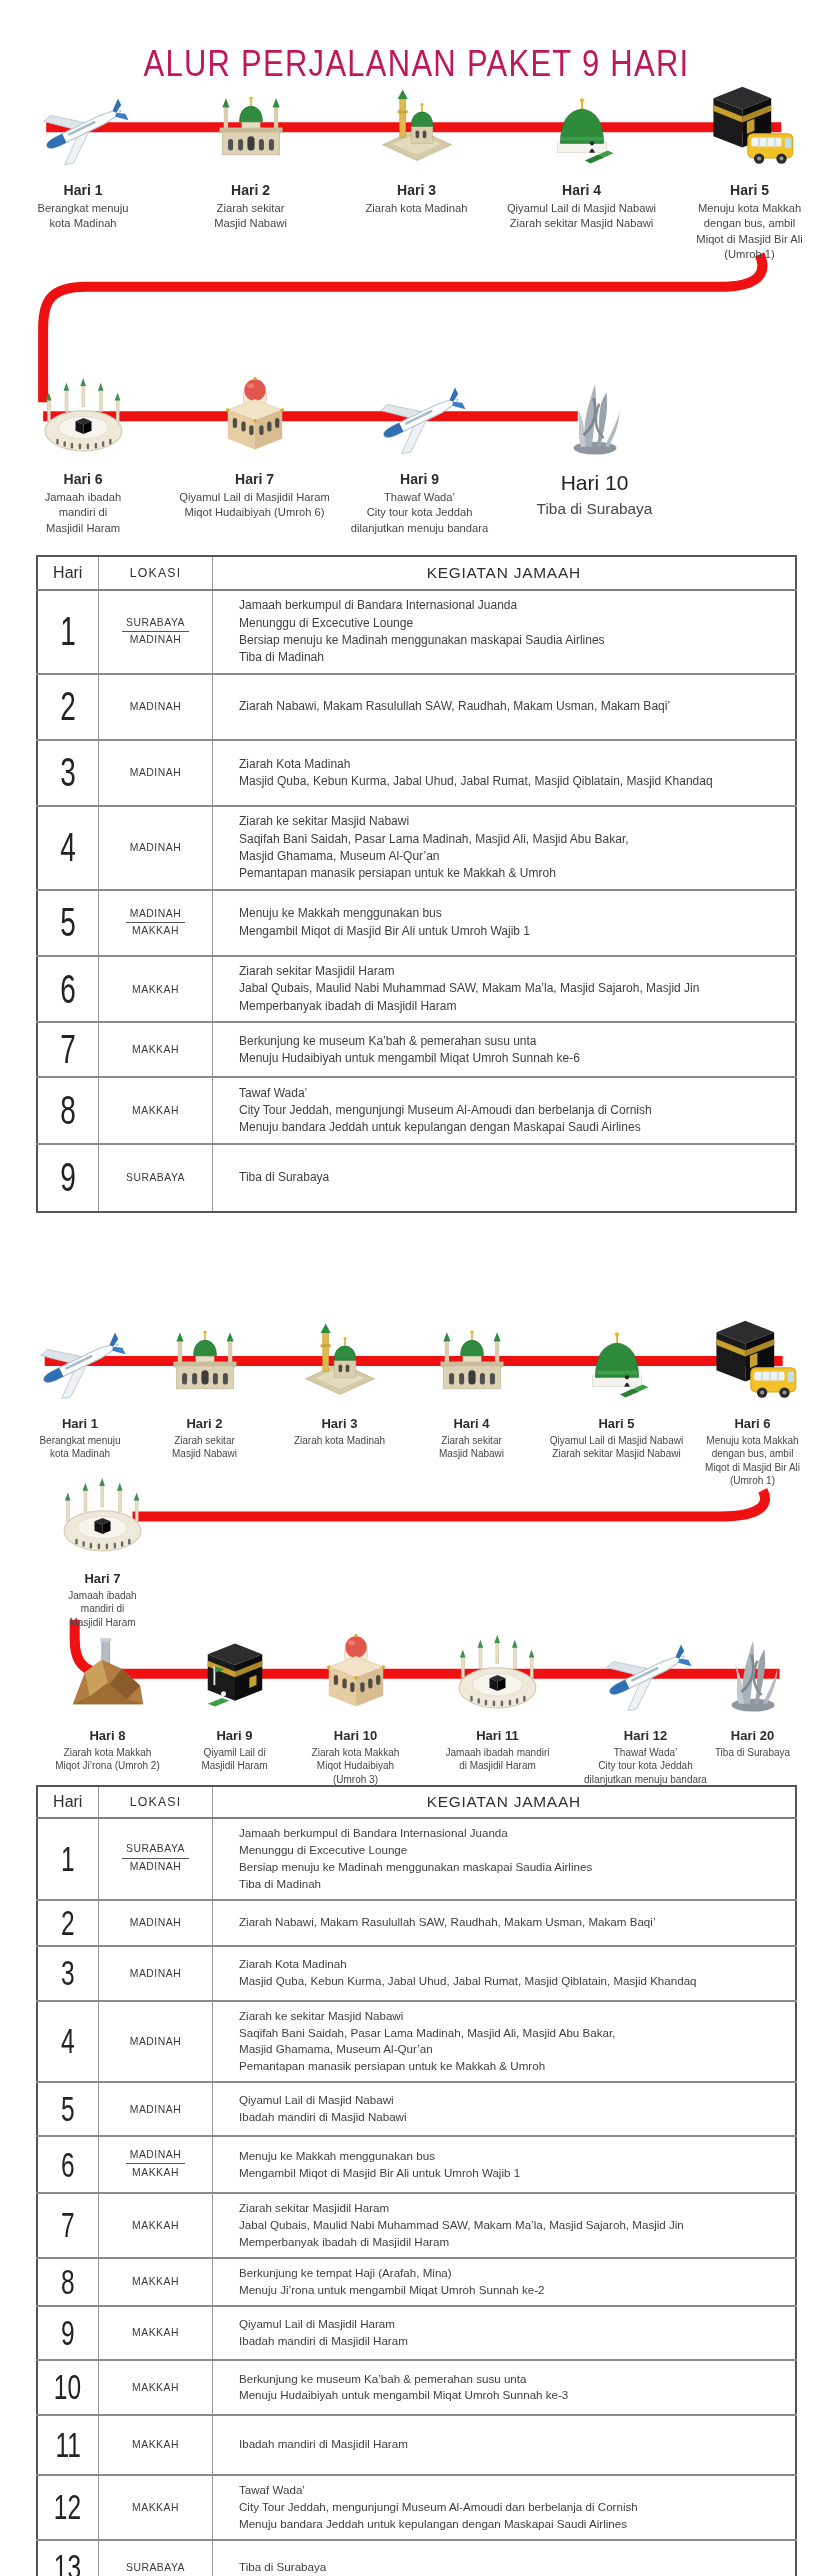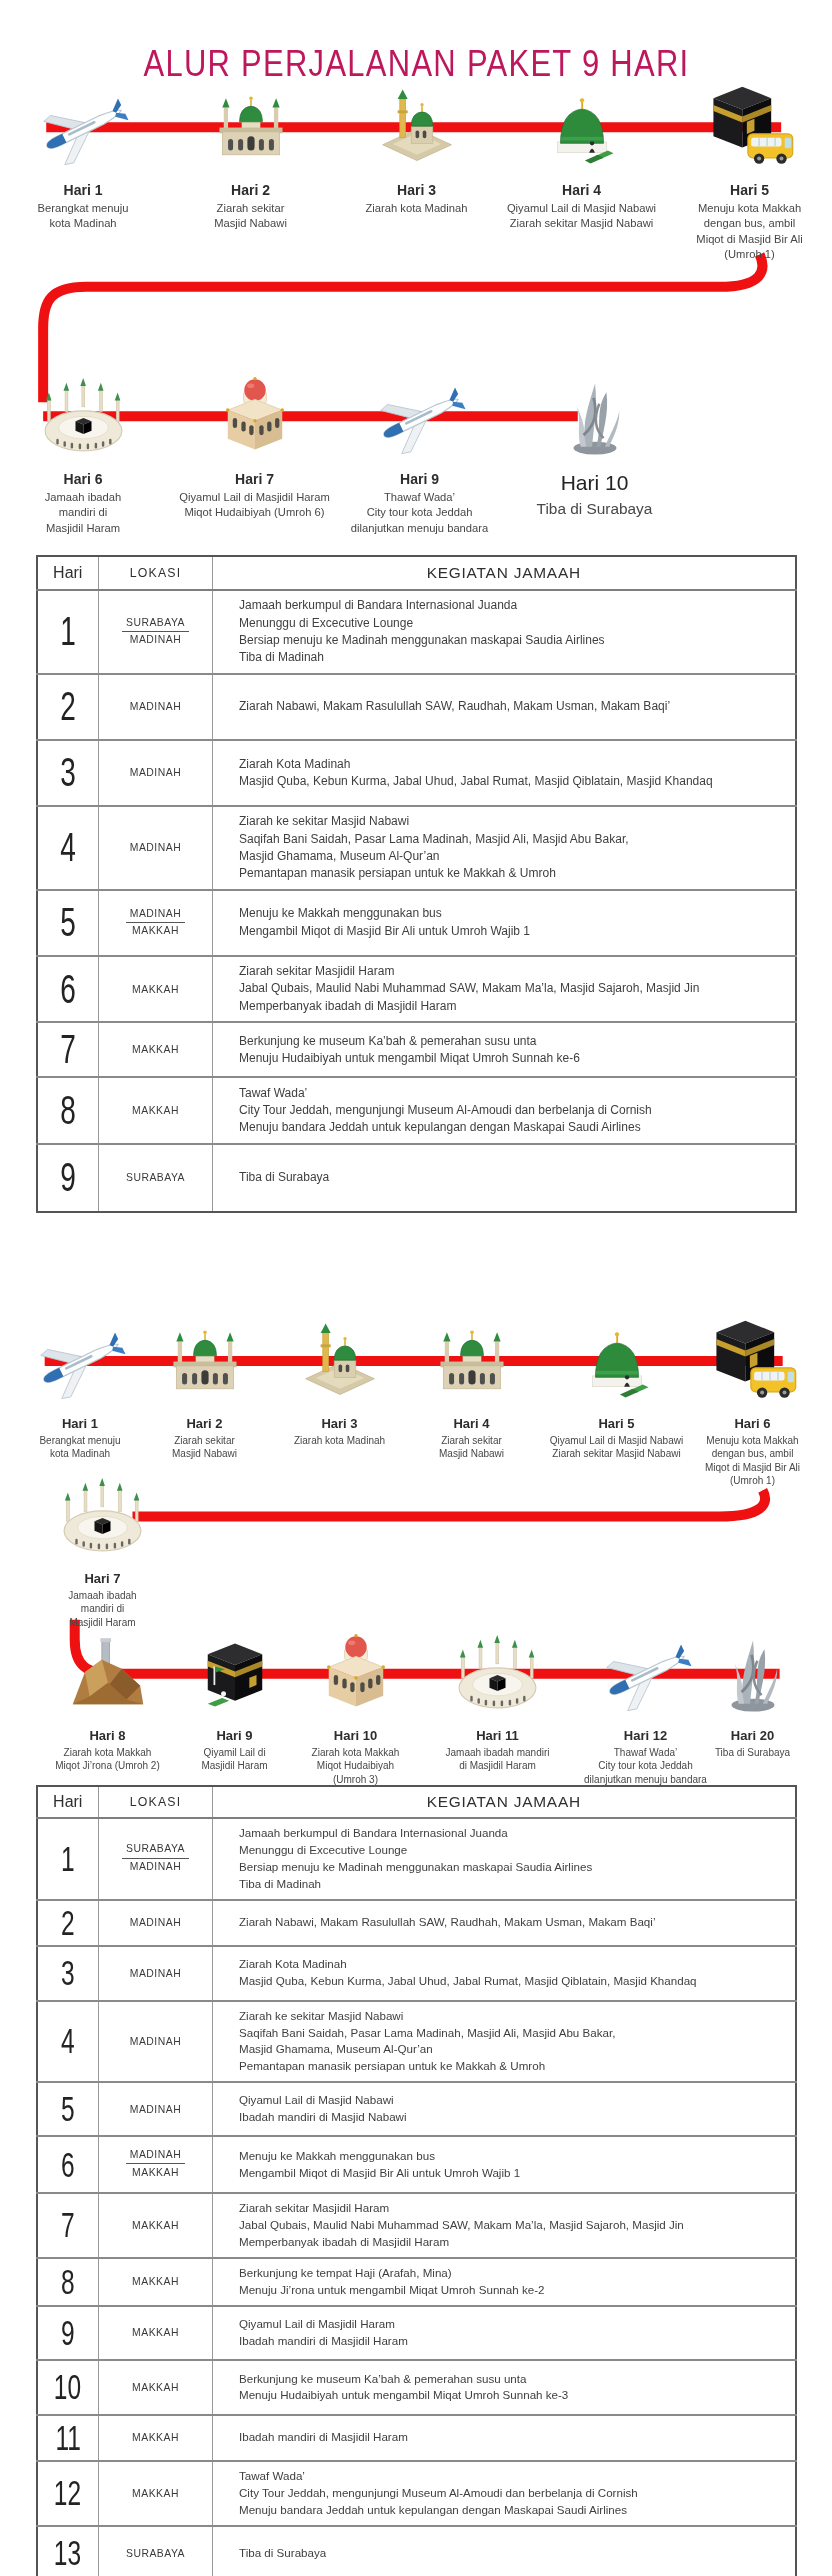--- a/index.html
+++ b/index.html
@@ -832,21 +832,21 @@
           <tr style="height: 55px;">
             <td class="day"><span class="day-num">10</span></td>
             <td class="loc">
               <span class="loc-item">MAKKAH</span>
             </td>
             <td class="act">
               <div class="act-line">Berkunjung ke museum Ka’bah &amp; pemerahan susu unta</div>
               <div class="act-line">Menuju Hudaibiyah untuk mengambil Miqat Umroh Sunnah ke-3</div>
             </td>
           </tr>
-          <tr style="height: 46px;">
+          <tr style="height: 60px;">
             <td class="day"><span class="day-num">11</span></td>
             <td class="loc">
               <span class="loc-item">MAKKAH</span>
             </td>
             <td class="act">
               <div class="act-line">Ibadah mandiri di Masjidil Haram</div>
             </td>
           </tr>
           <tr style="height: 62px;">
             <td class="day"><span class="day-num">12</span></td>

